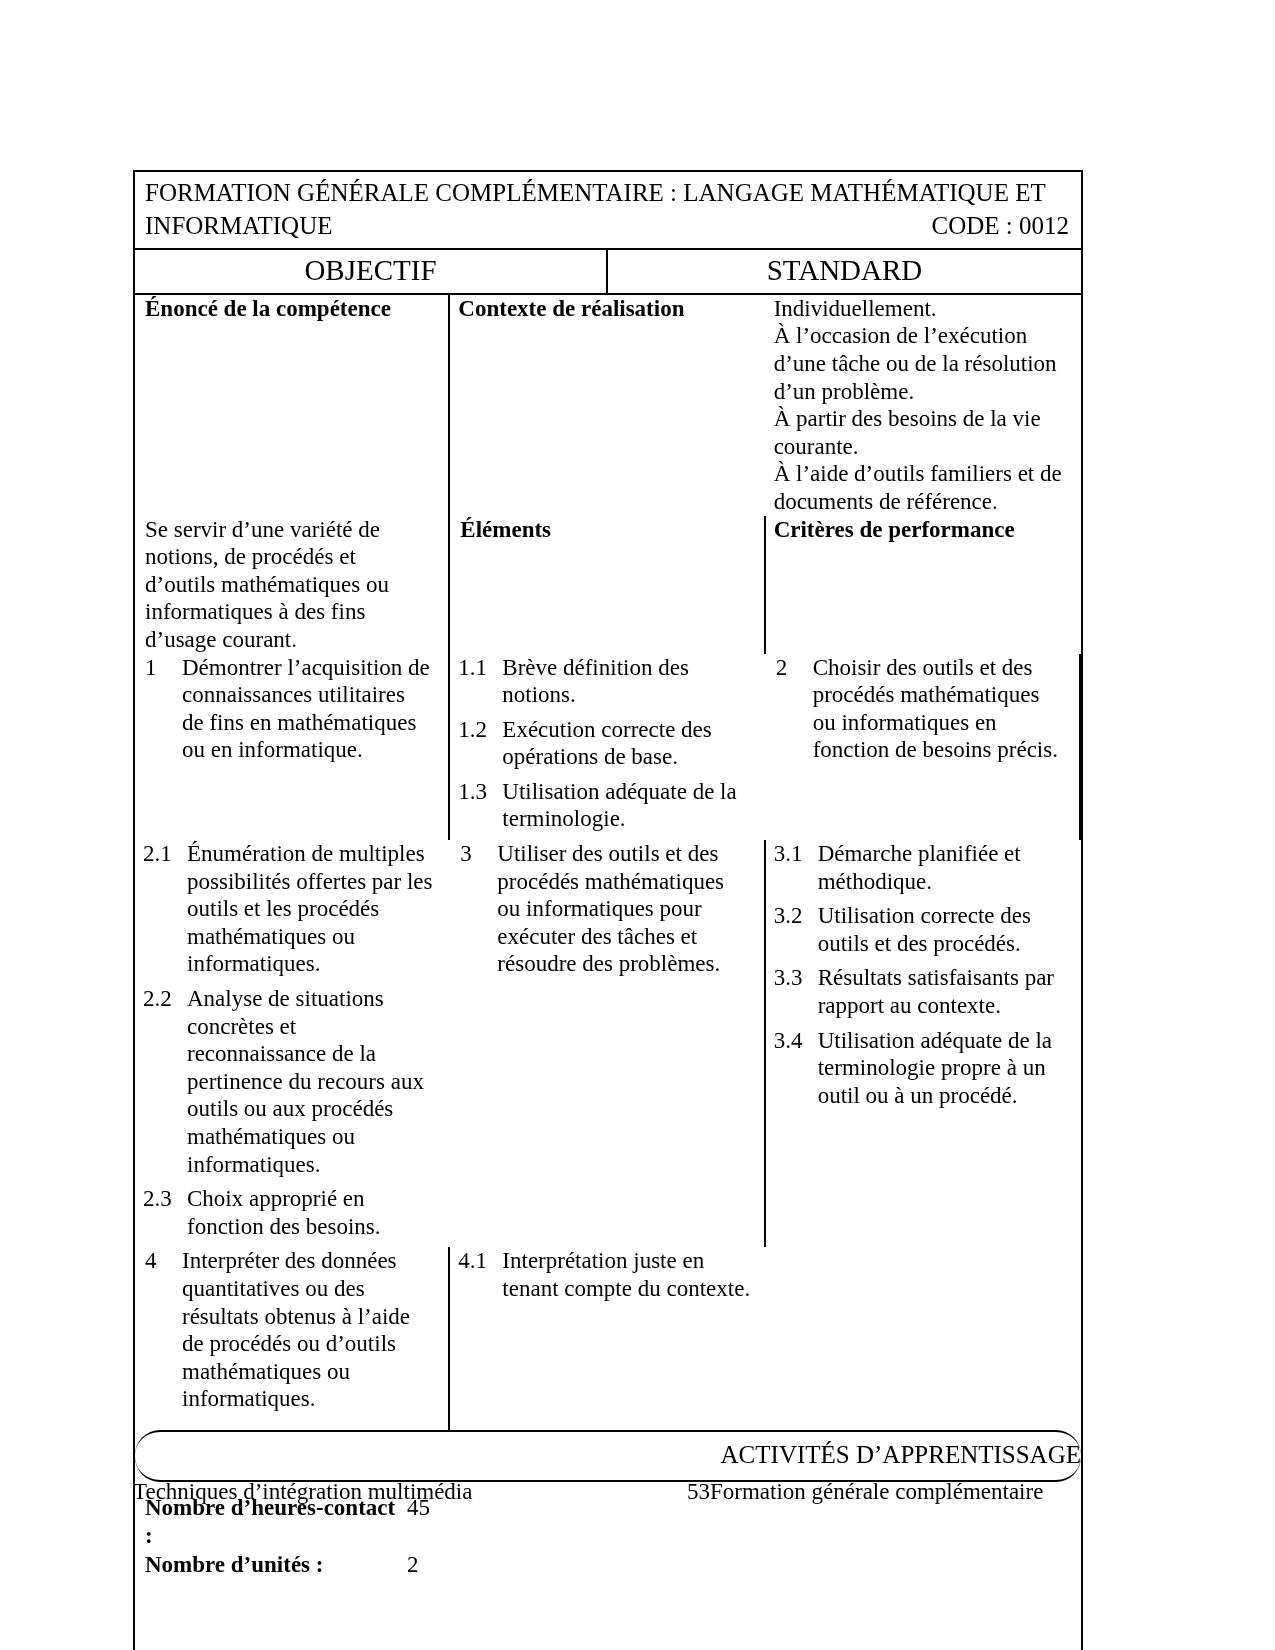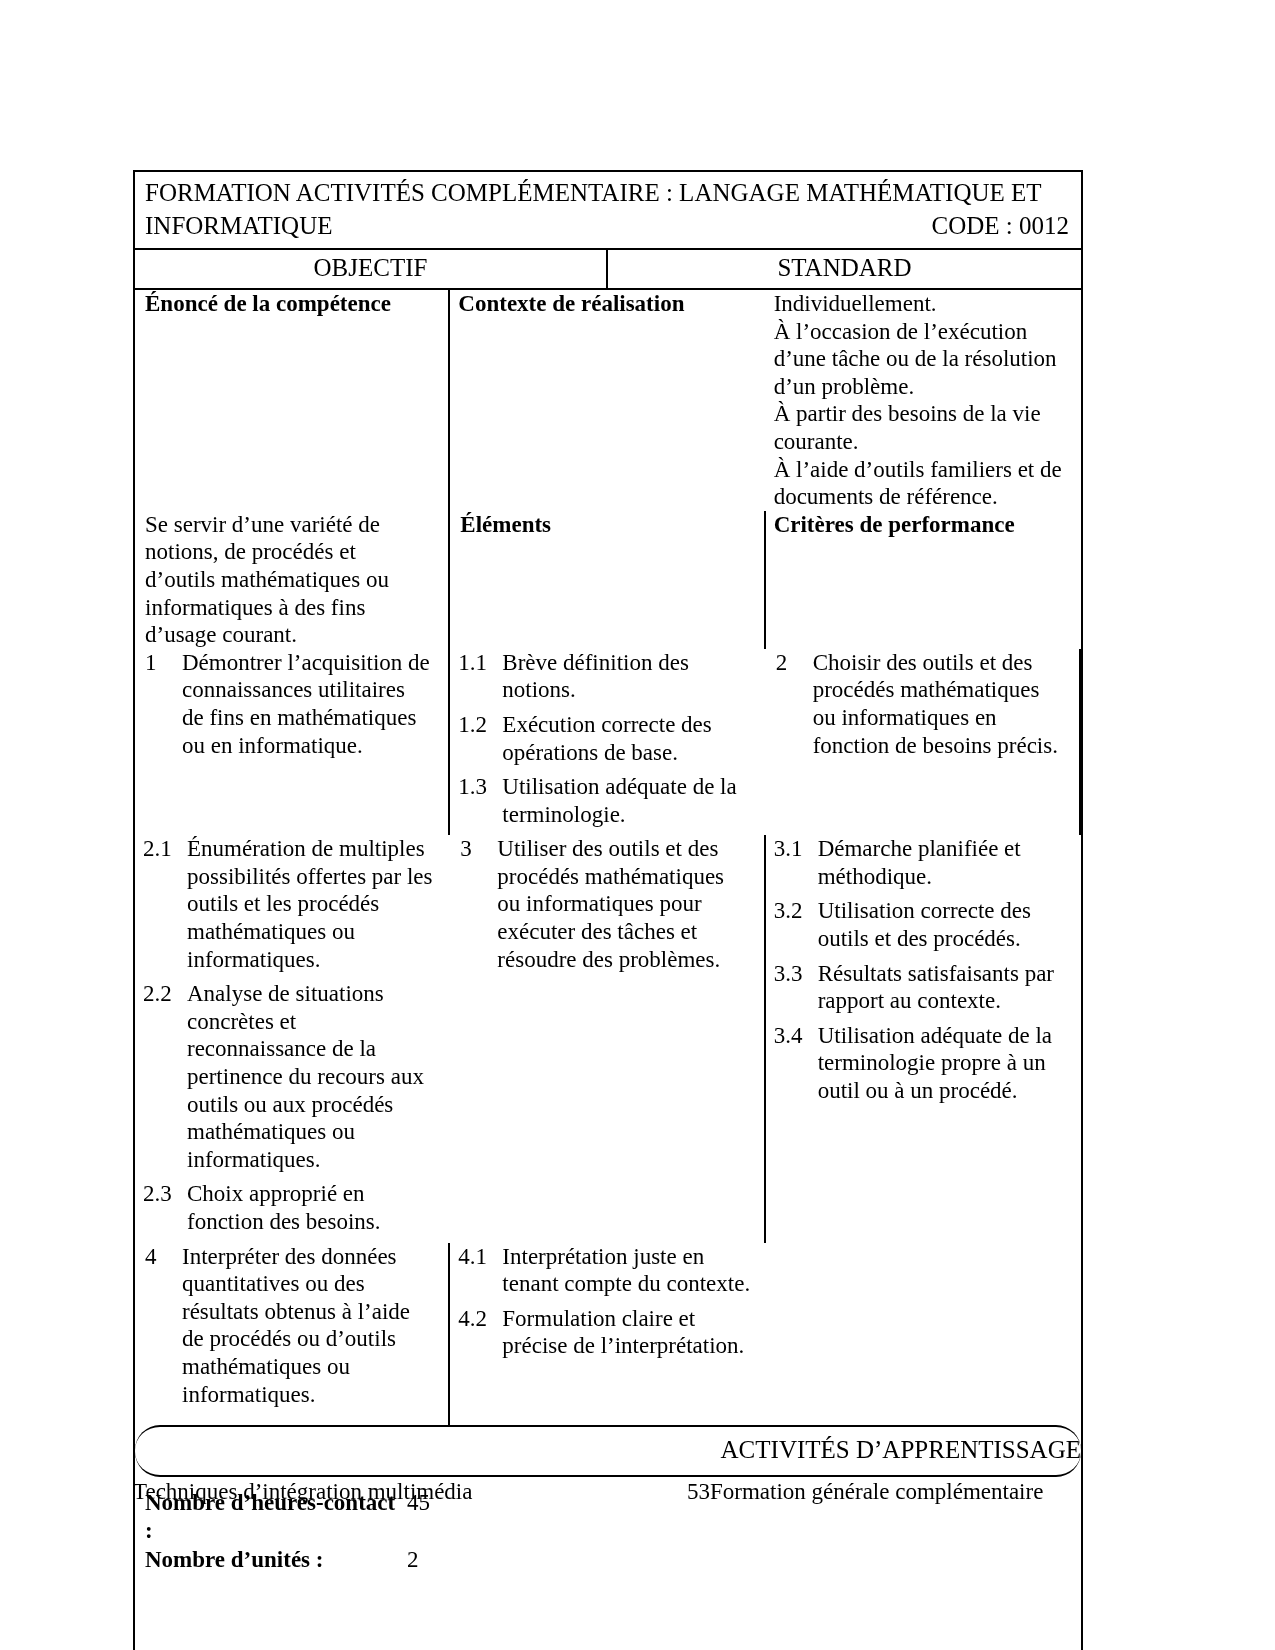--- a/index.html
+++ b/index.html
@@ -31,21 +31,21 @@
 
   
   .header-row {
     display: grid;
     grid-template-columns: 1fr 1fr;
     border-top: 2px solid #000;
     border-bottom: 2px solid #000;
   }
   .header-cell {
     text-align: center;
-    font-size: 25px;
+    font-size: 29px;
     padding: 3px 0 5px 0;
   }
   .header-cell.l { border-right: 2px solid #000; }
 
   
   .content-grid {
     display: grid;
     grid-template-columns: 1fr 1fr 1fr;
   }
   .cell { padding: 0 14px 0 10px; }
@@ -97,21 +97,21 @@
   .footer .f-right { flex: 1; text-align: left; }
 </style>
 </head>
 <body>
 
 <div class="page">
 
   <div class="doc-table">
 
     <div class="title-cell">
-      <div>FORMATION ACTIVITÉS COMPLÉMENTAIRE : LANGAGE MATHÉMATIQUE ET</div>
+      <div>FORMATION GÉNÉRALE COMPLÉMENTAIRE : LANGAGE MATHÉMATIQUE ET</div>
       <div class="title-line2">
         <span>INFORMATIQUE</span>
         <span>CODE : 0012</span>
       </div>
     </div>
 
     <div class="header-row">
       <div class="header-cell l">OBJECTIF</div>
       <div class="header-cell">STANDARD</div>
     </div>
@@ -213,24 +213,20 @@
         <div class="element">
           <span class="num">4</span>
           <span class="txt">Interpréter des données quantitatives ou des résultats obtenus à l’aide de procédés ou d’outils mathématiques ou informatiques.</span>
         </div>
       </div>
       <div class="cell r pb-end">
         <div class="crit">
           <span class="num">4.1</span>
           <span class="txt">Interprétation juste en tenant compte du contexte.</span>
         </div>
-        <div class="crit">
-          <span class="num">4.2</span>
-          <span class="txt">Formulation claire et précise de l’interprétation.</span>
-        </div>
       </div>
 
     </div>
 
     <div class="activites-row">ACTIVITÉS D’APPRENTISSAGE</div>
 
     <div class="bottom-row">
       <div class="kv-line">
         <span class="kv-label">Nombre d’heures-contact :</span>
         <span class="kv-value">45</span>

